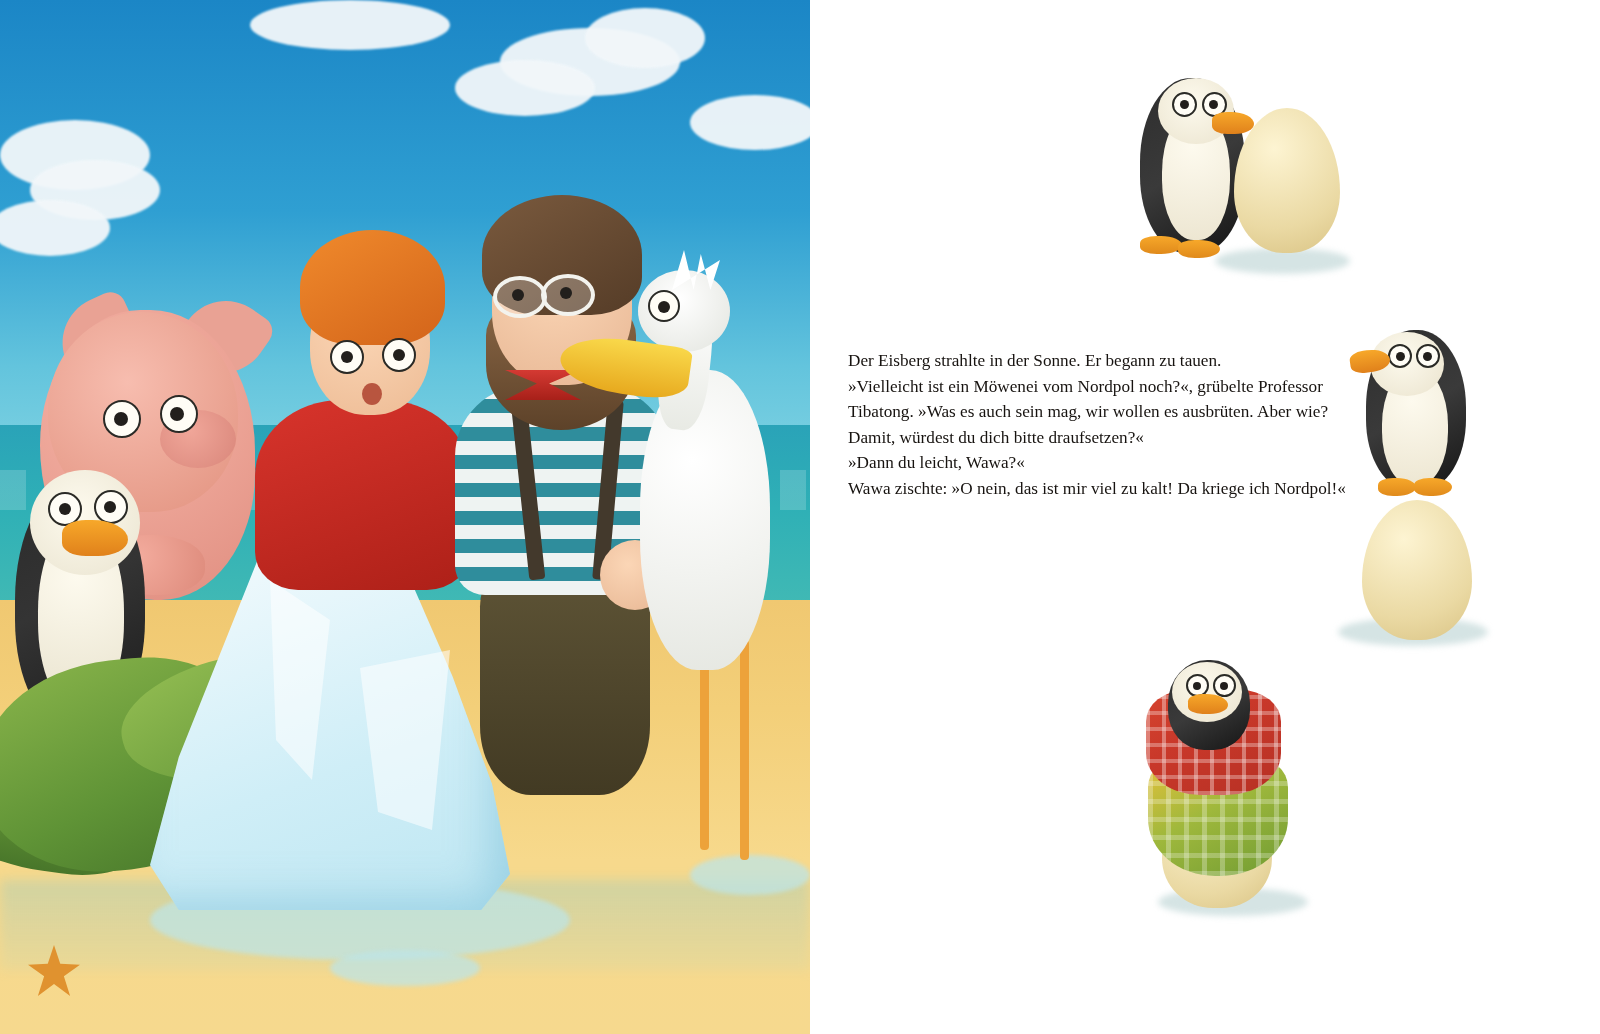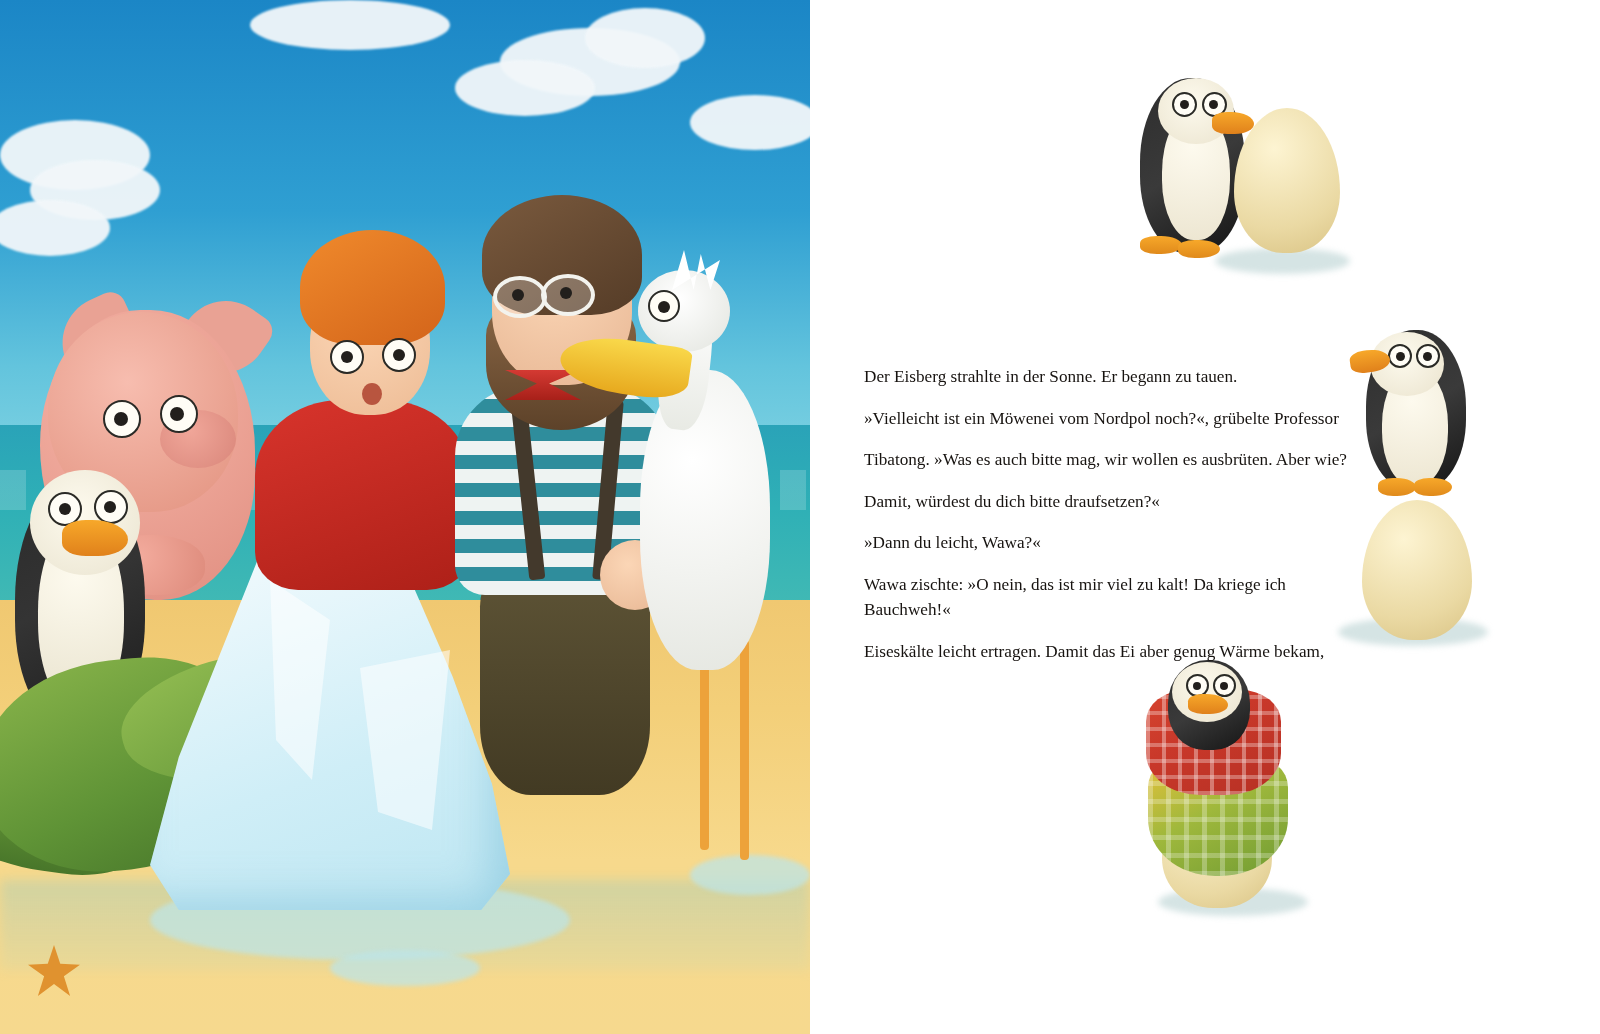--- a/index.html
+++ b/index.html
@@ -279,21 +279,21 @@
   .story-text {
     position: absolute;
     left: 38px;
     top: 348px;
     width: 530px;
     font-family: "Liberation Serif", serif;
     font-size: 17.2px;
     line-height: 25.5px;
     color: #171310;
   }
-  .story-text p { margin: 16px; }
+  .story-text p { margin: 0; }
 
   
   .rp-peng { position:absolute; }
   .rp-body {
     position:absolute;
     background: linear-gradient(150deg,#2d2d2d 0%,#3a3a3a 50%,#151515 100%);
     border-radius: 48% 48% 44% 44%;
   }
   .rp-belly {
     position:absolute;
@@ -499,20 +499,19 @@
       </div>
       <div class="eye-white" style="left:403px; top:674px; width:19px; height:19px;">
         <div class="pupil" style="left:5px; top:6px; width:8px; height:8px;"></div>
       </div>
       <div class="beak-orange" style="left:378px; top:694px; width:40px; height:20px;"></div>
     </div>
 
     <div class="story-text">
       <p>Der Eisberg strahlte in der Sonne. Er begann zu tauen.</p>
       <p>»Vielleicht ist ein Möwenei vom Nordpol noch?«, grübelte Professor</p>
-      <p>Tibatong. »Was es auch bitte mag, wir wollen es ausbrüten. Aber wie?</p>
+      <p>Tibatong. »Was es auch sein mag, wir wollen es ausbrüten. Aber wie?</p>
       <p>Damit, würdest du dich bitte draufsetzen?«</p>
       <p>»Dann du leicht, Wawa?«</p>
-      <p>Wawa zischte: »O nein, das ist mir viel zu kalt! Da kriege ich Bauchweh!«</p>
-      <p>Eiseskälte leicht ertragen. Damit das Ei aber genug Wärme bekam,</p>
+      <p>Wawa zischte: »O nein, das ist mir viel zu kalt! Da kriege ich Nordpol!«</p>
     </div>
   </div>
 </div>
 
 </body></html>

